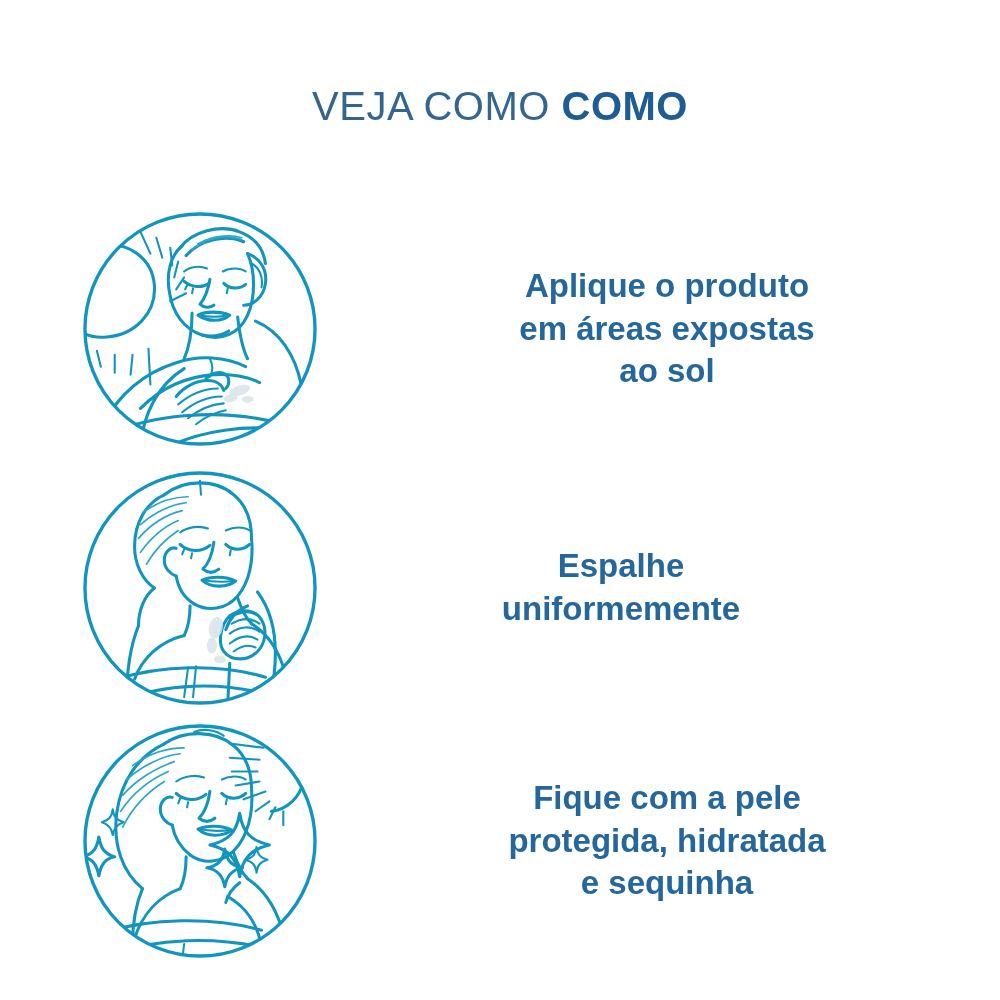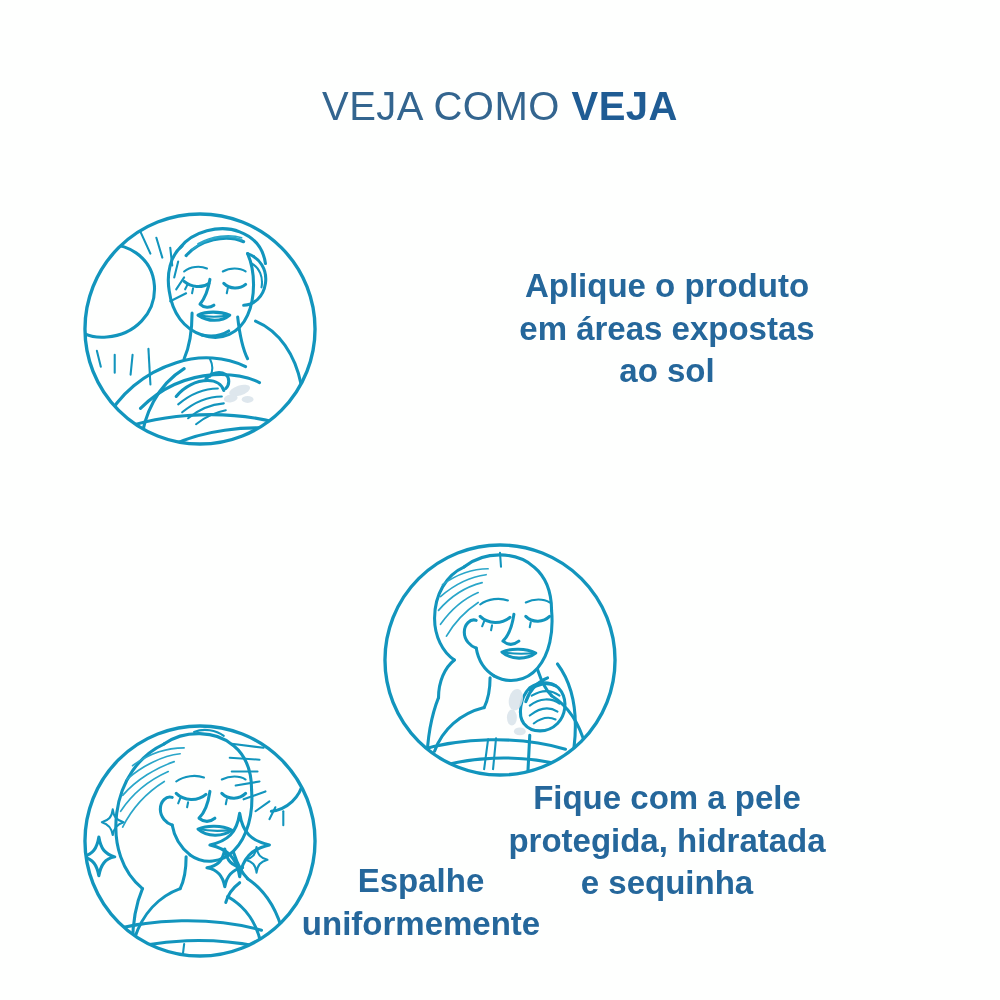--- a/index.html
+++ b/index.html
@@ -74,21 +74,21 @@
   .step-text {
     font-size: 33px;
     line-height: 1.30;
     font-weight: 700;
     color: #25679b;
     white-space: pre-line;
   }
 
   
   .step-1 { height: 262px; }
-  .step-2 { height: 256px; flex-direction: column; }
+  .step-2 { height: 256px; }
   .step-3 { height: 250px; }
 
   .step-2 .text-col { padding-right: 158px; }
   .step-3 .text-col { }
 
   
   .ink {
     fill: none;
     stroke: #1295bd;
     stroke-width: 3.1;
@@ -119,21 +119,21 @@
     stroke: none;
     opacity: 0.85;
   }
 </style>
 </head>
 <body>
 
 <div class="page">
 
   <div class="title-wrap">
-    <div class="title"><span>VEJA COMO </span><span class="strong">VEJA</span></div>
+    <div class="title"><span>VEJA COMO </span><span class="strong">COMO</span></div>
   </div>
 
   <div class="steps">
 
     <div class="step step-1">
       <div class="icon-col">
         <svg viewBox="0 0 240 240">
           <defs>
             <clipPath id="clip1">
               <circle cx="120" cy="120" r="116"></circle>

